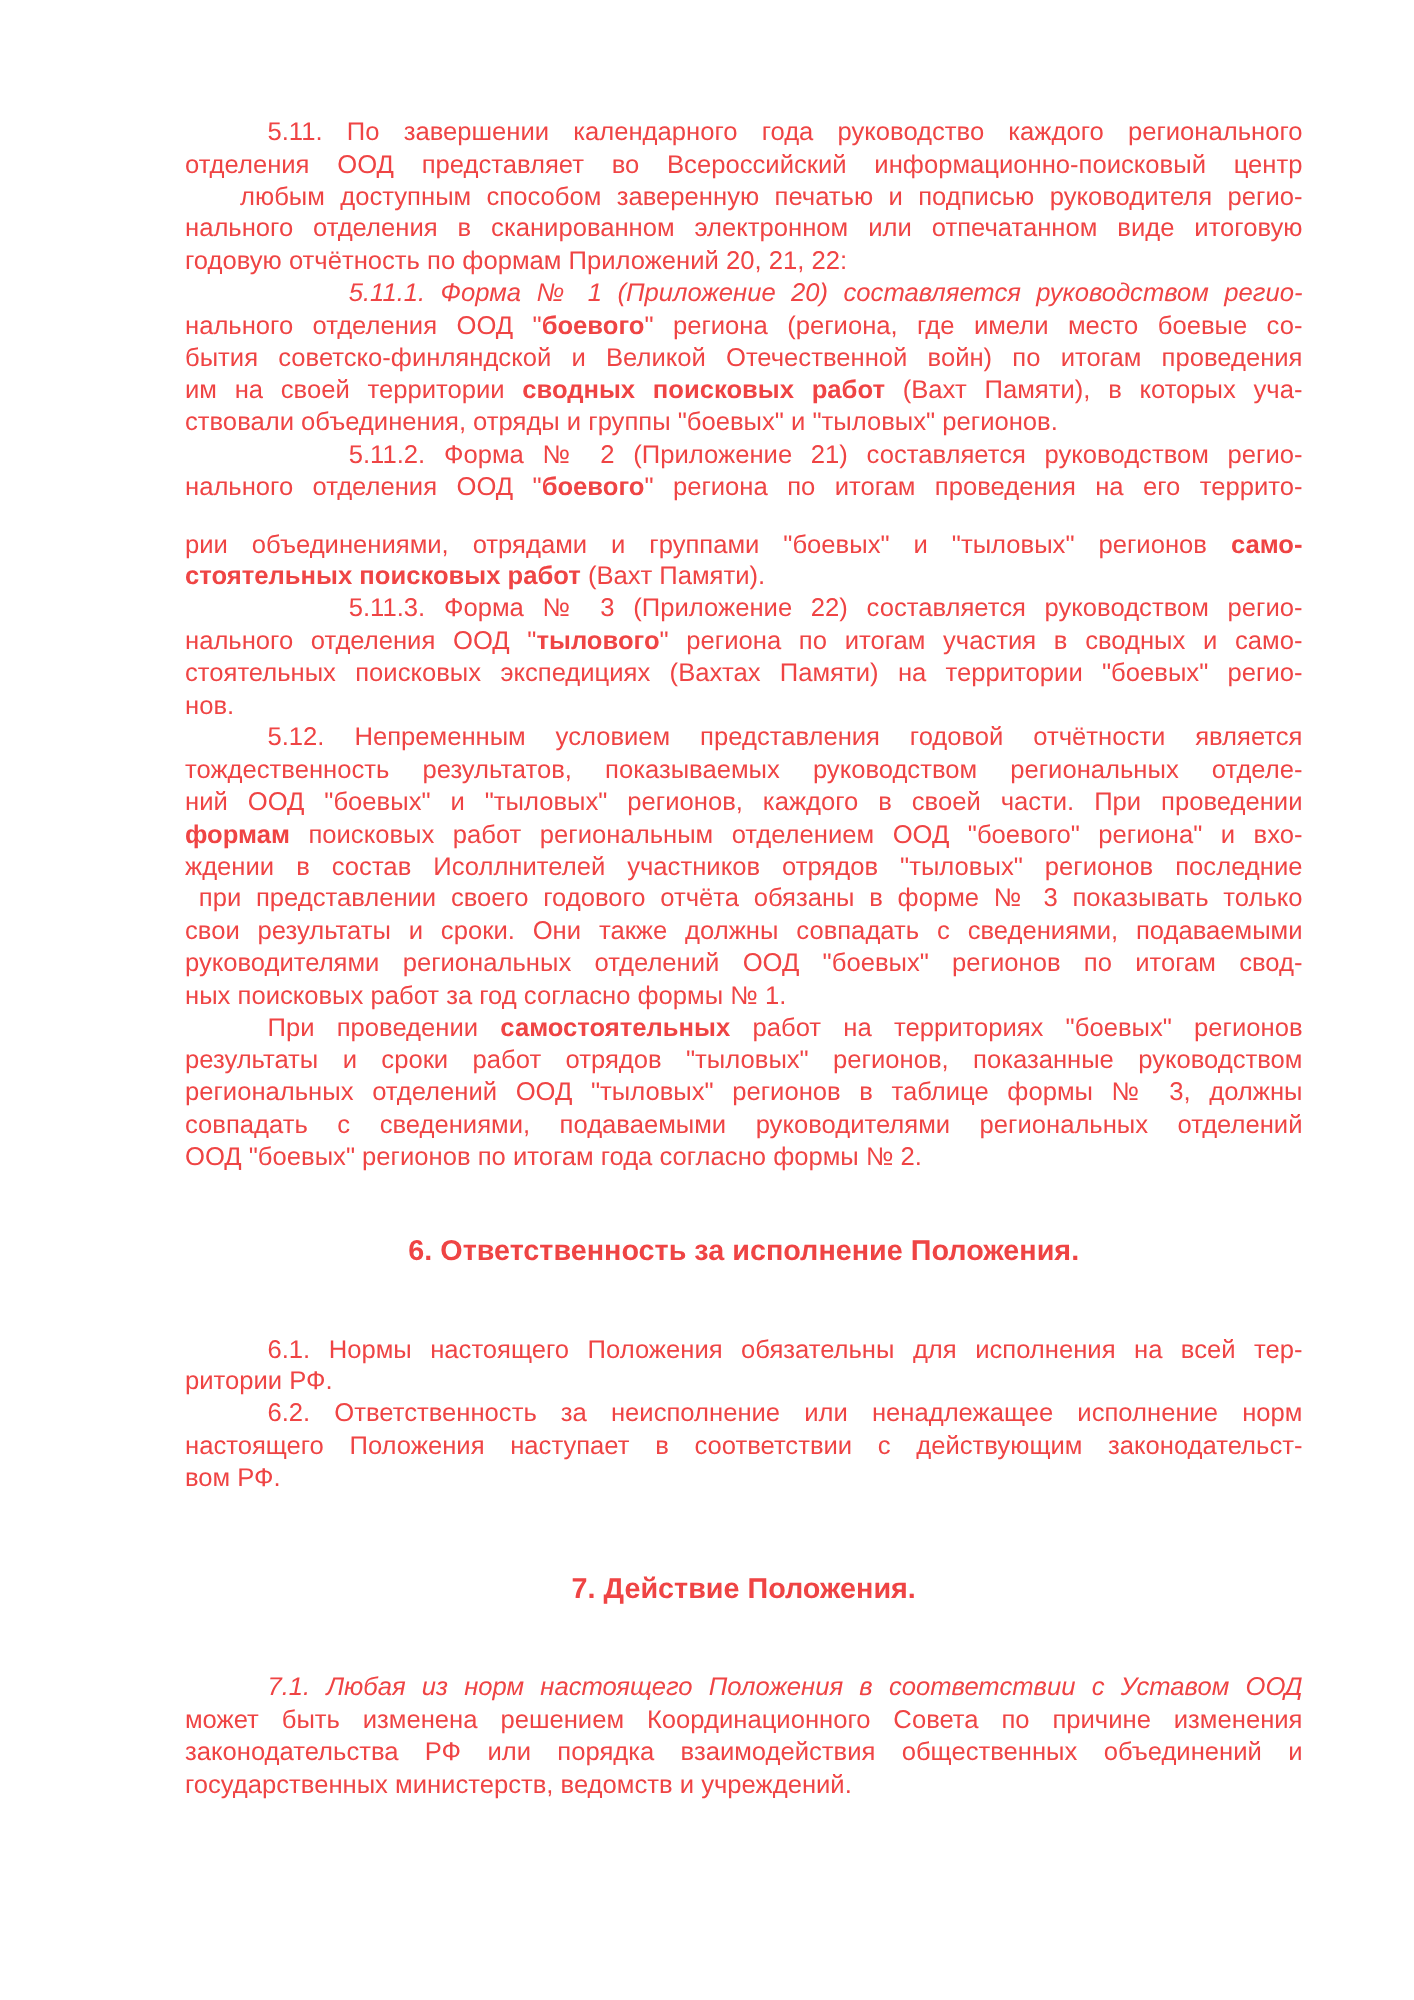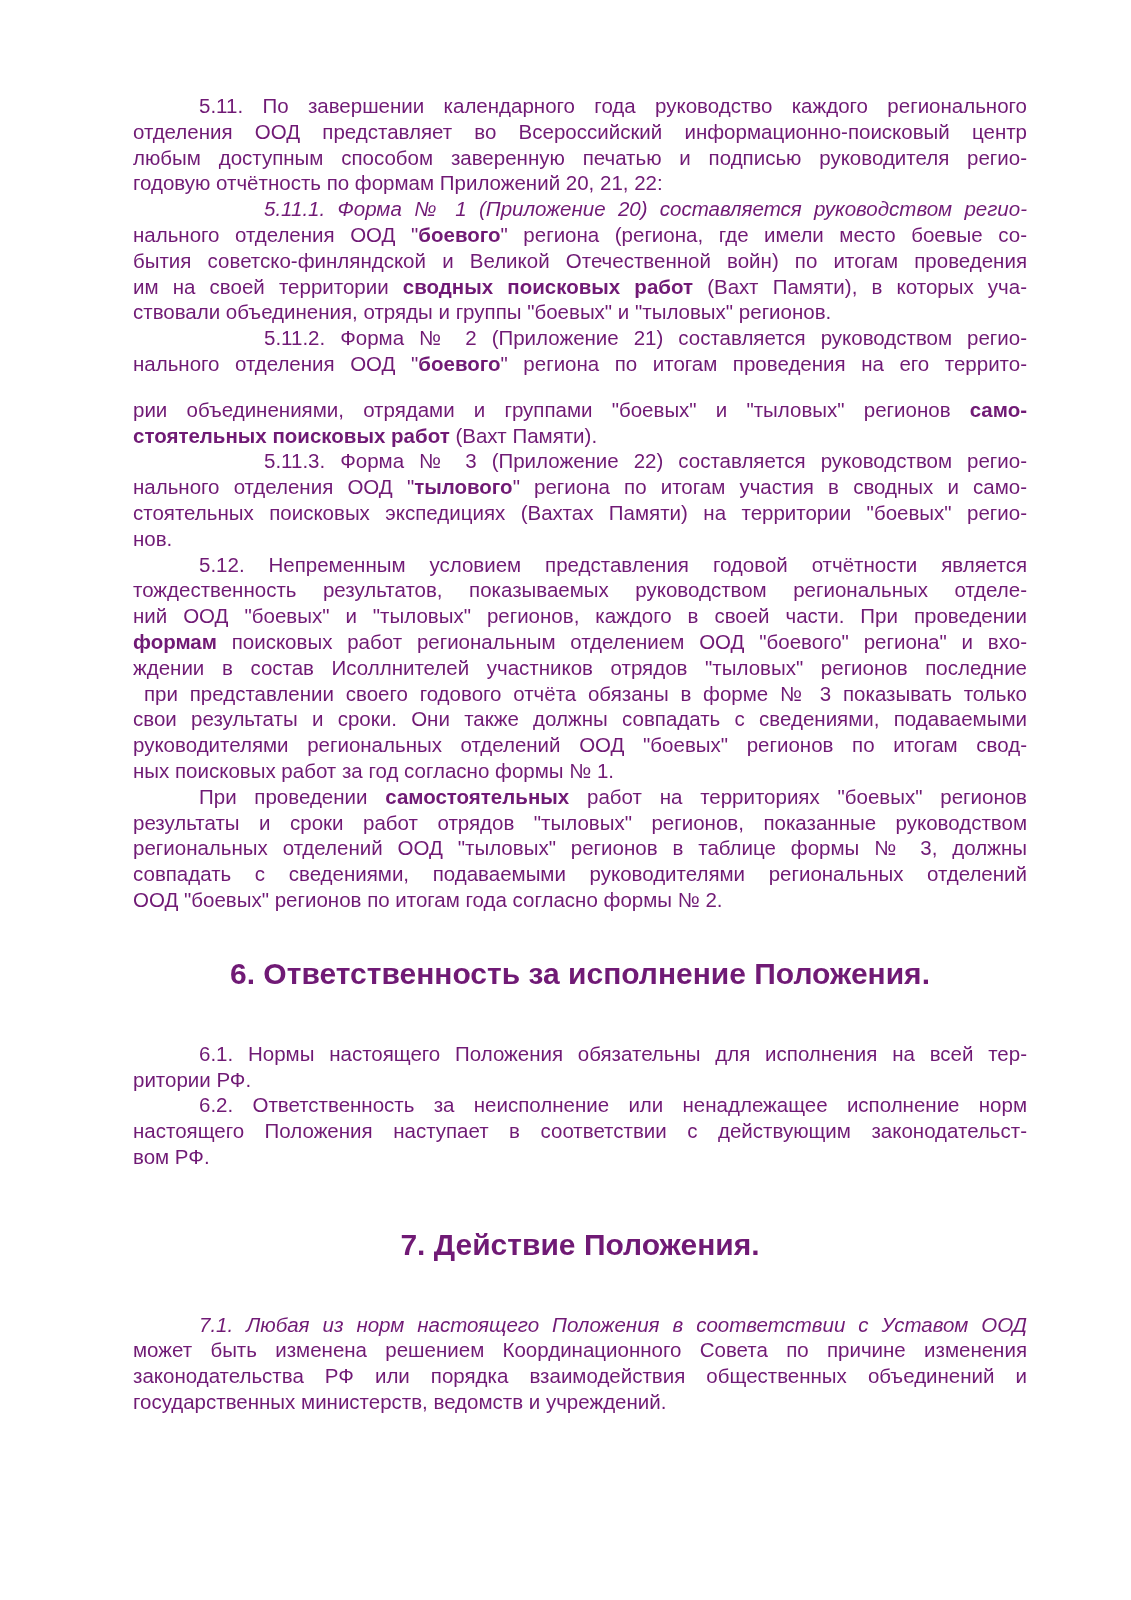--- a/index.html
+++ b/index.html
@@ -1,44 +1,45 @@
 <!DOCTYPE html>
 <html><head>
   <meta charset="utf-8">
   <style>
     html, body { margin: 0; padding: 0; background: #ffffff; }
     body { width: 1131px; height: 1600px; position: relative; overflow: hidden; }
     .page {
-      position: absolute; left: 133px; top: 93px; width: 894px;
+      position: absolute; left: 148px; top: 93px; width: 894px;
       font-family: "Liberation Sans", sans-serif;
-      font-size: 20.5px; color: #701a75; line-height: 25.8px;
+      font-size: 20.5px; color: #ef4444; line-height: 25.8px;
     }
     .ln { display: block; text-align: justify; text-align-last: justify; white-space: nowrap; height: 25.8px; }
     .ln.last { text-align-last: left; }
     .i1 { padding-left: 66px; }
     .i2 { padding-left: 131px; }
     b { font-weight: bold; }
     h2 {
-      margin: 0; text-align: center; font-size: 30px; font-weight: bold;
+      margin: 0; text-align: center; font-size: 23px; font-weight: bold;
       font-family: "Liberation Sans", sans-serif; height: 26px; line-height: 26px;
     }
     .gap-a { height: 48px; }
     .gap-b { height: 54px; }
     .gap-c { height: 62px; }
     .gap-d { height: 54px; }
   </style>
 </head>
 <body>
 
 <div class="page">
 
   <div>
     <span class="ln i1" style="white-space: nowrap;">5.11. По завершении календарного года руководство каждого регионального</span>
     <span class="ln" style="white-space: nowrap;">отделения ООД представляет во Всероссийский информационно-поисковый центр</span>
-    <span class="ln" style="white-space: nowrap;">любым доступным способом заверенную печатью и подписью руководителя регио-</span>
+    <span class="ln" style="white-space: nowrap; margin-left: 44px;">любым доступным способом заверенную печатью и подписью руководителя регио-</span>
+    <span class="ln" style="white-space: nowrap;">нального отделения в сканированном электронном или отпечатанном виде итоговую</span>
     <span class="ln last">годовую отчётность по формам Приложений 20, 21, 22:</span>
   </div>
 
   <div>
     <span class="ln i2" style="white-space: nowrap; font-style: italic;">5.11.1. Форма № 1 (Приложение 20) составляется руководством регио-</span>
     <span class="ln" style="white-space: nowrap;"><span>нального отделения ООД "</span><b>боевого</b><span>" региона (региона, где имели место боевые со-</span></span>
     <span class="ln" style="white-space: nowrap;">бытия советско-финляндской и Великой Отечественной войн) по итогам проведения</span>
     <span class="ln" style="white-space: nowrap; letter-spacing: -0.000205592px;"><span>им на своей территории </span><b>сводных поисковых работ</b><span> (Вахт Памяти), в которых уча-</span></span>
     <span class="ln last">ствовали объединения, отряды и группы "боевых" и "тыловых" регионов.</span>
   </div>

